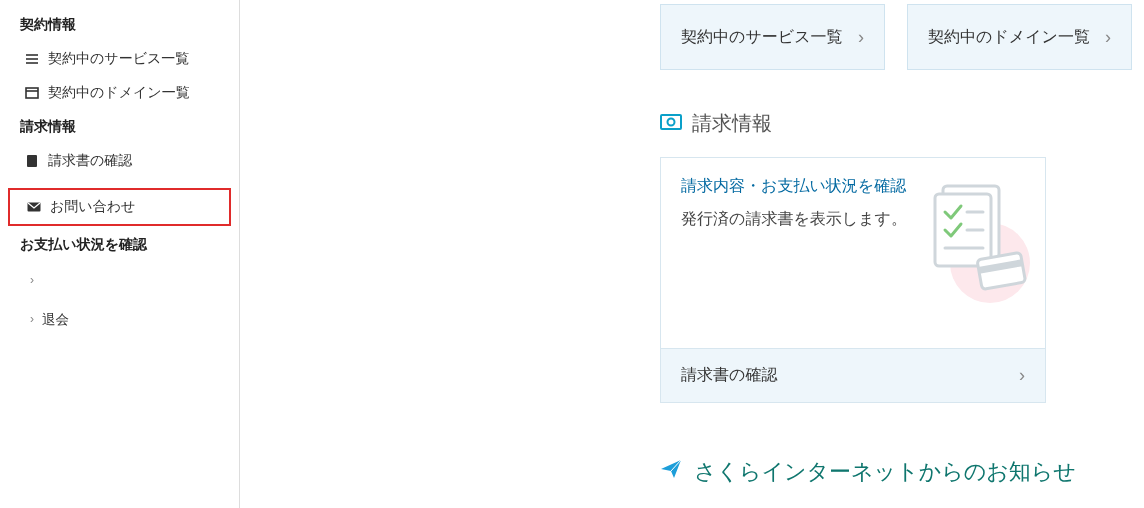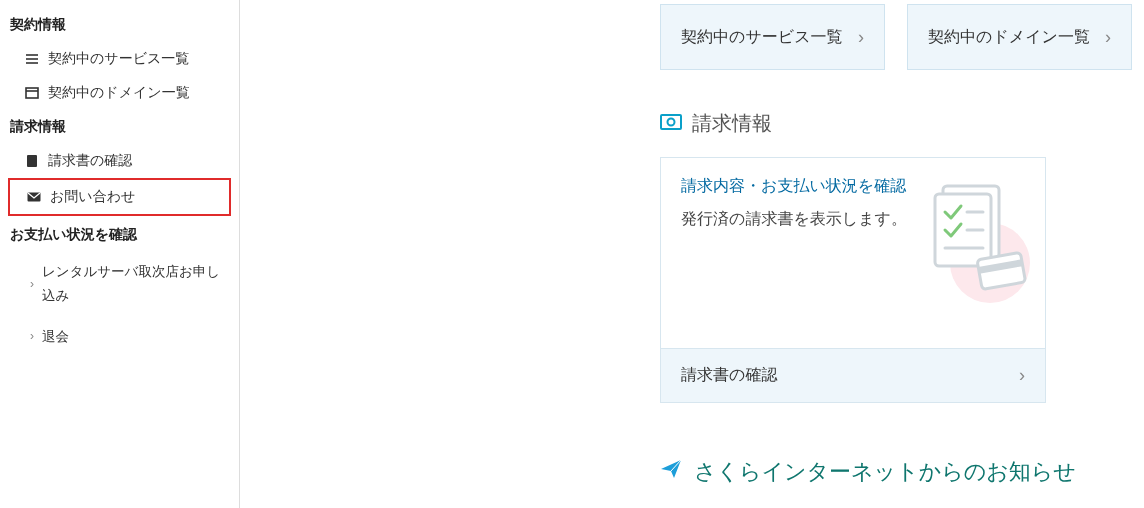--- a/index.html
+++ b/index.html
@@ -16,21 +16,21 @@
     
     .sidebar {
       width: 240px;
       border-right: 1px solid #ddd;
       background: #fff;
       padding-top: 8px;
     }
     .side-section-title {
       font-weight: bold;
       font-size: 14px;
-      padding: 8px 10px 8px 10px;
+      padding: 8px 10px 8px 20px;
       color: #222;
     }
     .side-item {
       display: flex;
       align-items: center;
       padding: 8px 10px 8px 24px;
       cursor: pointer;
       color: #333;
       font-size: 14px;
     }
@@ -48,21 +48,21 @@
       font-size: 13.5px;
       line-height: 1.8;
     }
     .side-item .chev {
       margin-right: 8px;
       color: #888;
       font-size: 12px;
     }
     .highlight-box {
       border: 2px solid #e02b2b;
-      margin: 0 8px 2px 8px;
+      margin: 10px 8px 2px 8px;
     }
     .highlight-box .side-item { padding-left:16px; }
 
     
     .main {
       flex: 1;
       padding: 0 0 0 0;
       position: relative;
     }
     .wrap-row { position:absolute; top:4px; left:0; right:12px; display:flex; gap:22px; padding-left:420px;}
@@ -174,21 +174,20 @@
           </svg>
       </span>
       <span>お問い合わせ</span>
     </div>
   </div>
 
   <div class="side-section-title">お支払い状況を確認</div>
 
   <div class="side-item sub">
     <span class="chev">›</span>
-    <span>レンタルサーバ取次店お申し込み</span>
   </div>
 
   <div class="side-item sub">
     <span class="chev">›</span>
     <span>退会</span>
   </div>
 </div>
 
 <div class="main">
 

